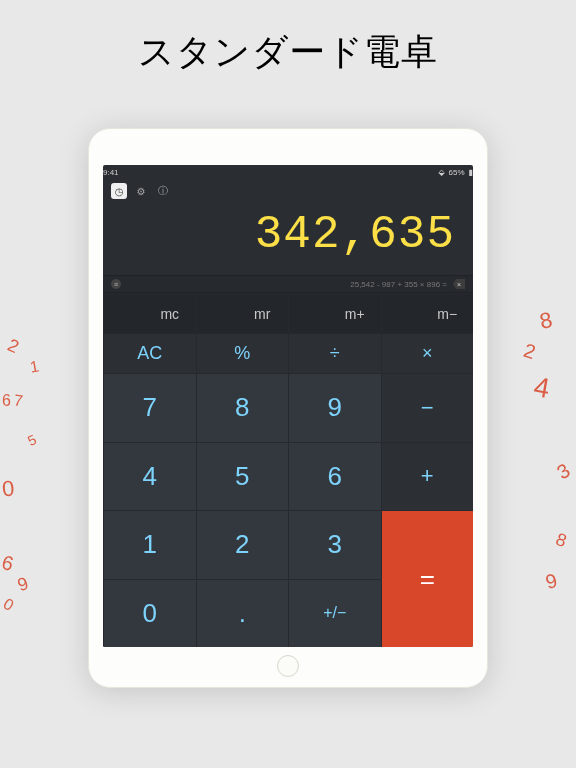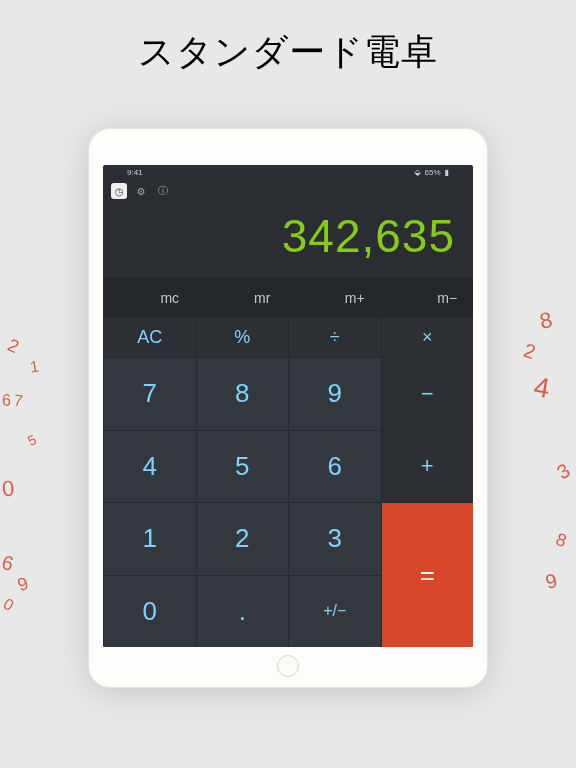--- a/index.html
+++ b/index.html
@@ -56,21 +56,21 @@
   display: flex;
   flex-direction: column;
 }
 
 
 .statusbar {
   height: 14px;
   display: flex;
   justify-content: space-between;
   align-items: center;
-  padding: 0 24px;
+  padding: 0 0;
   font-size: 8px;
   color: #cfcfcf;
 }
 .statusbar .right { display: flex; gap: 4px; align-items: center; }
 
 
 .toprow {
   display: flex;
   gap: 6px;
   align-items: center;
@@ -86,22 +86,23 @@
 .toprow .iconbox.active { background: #efefef; color: #444; }
 
 
 .display {
   text-align: right;
   padding: 6px 18px 14px 18px;
 }
 .display-value {
   font-size: 46px;
   font-weight: 200;
-  color: #84cc16;
+  color: #fde047;
   letter-spacing: 1px;
+  font-family: Liberation Mono, monospace;
 }
 
 
 .tape {
   height: 18px;
   display: flex;
   align-items: center;
   justify-content: space-between;
   padding: 0 8px;
   font-size: 8px;
@@ -183,20 +184,25 @@
     <div class="toprow">
       <div class="iconbox active">◷</div>
       <div class="iconbox">⚙</div>
       <div class="iconbox">ⓘ</div>
     </div>
 
     <div class="display">
       <div class="display-value">342,635</div>
     </div>
 
+    <div class="tape">
+      <div class="circle">≡</div>
+      <div class="expr">25,542 - 987 + 355 × 896 =</div>
+      <div class="del">×</div>
+    </div>
 
     <div class="keys" style="grid-template-rows: 40px 40px repeat(4, 1fr);">
       <div class="key mem" style="grid-area: 1 / 1;">mc</div>
       <div class="key mem" style="grid-area: 1 / 2;">mr</div>
       <div class="key mem" style="grid-area: 1 / 3;">m+</div>
       <div class="key mem" style="grid-area: 1 / 4;">m−</div>
 
       <div class="key func" style="grid-area: 2 / 1;">AC</div>
       <div class="key func" style="grid-area: 2 / 2;">%</div>
       <div class="key func" style="grid-area: 2 / 3;">÷</div>

